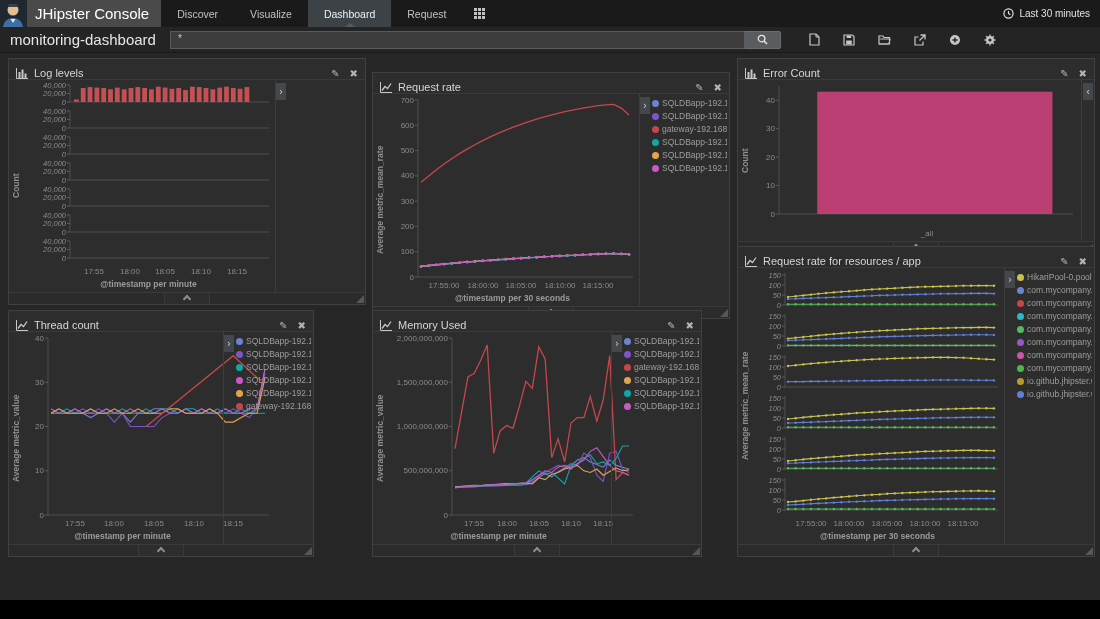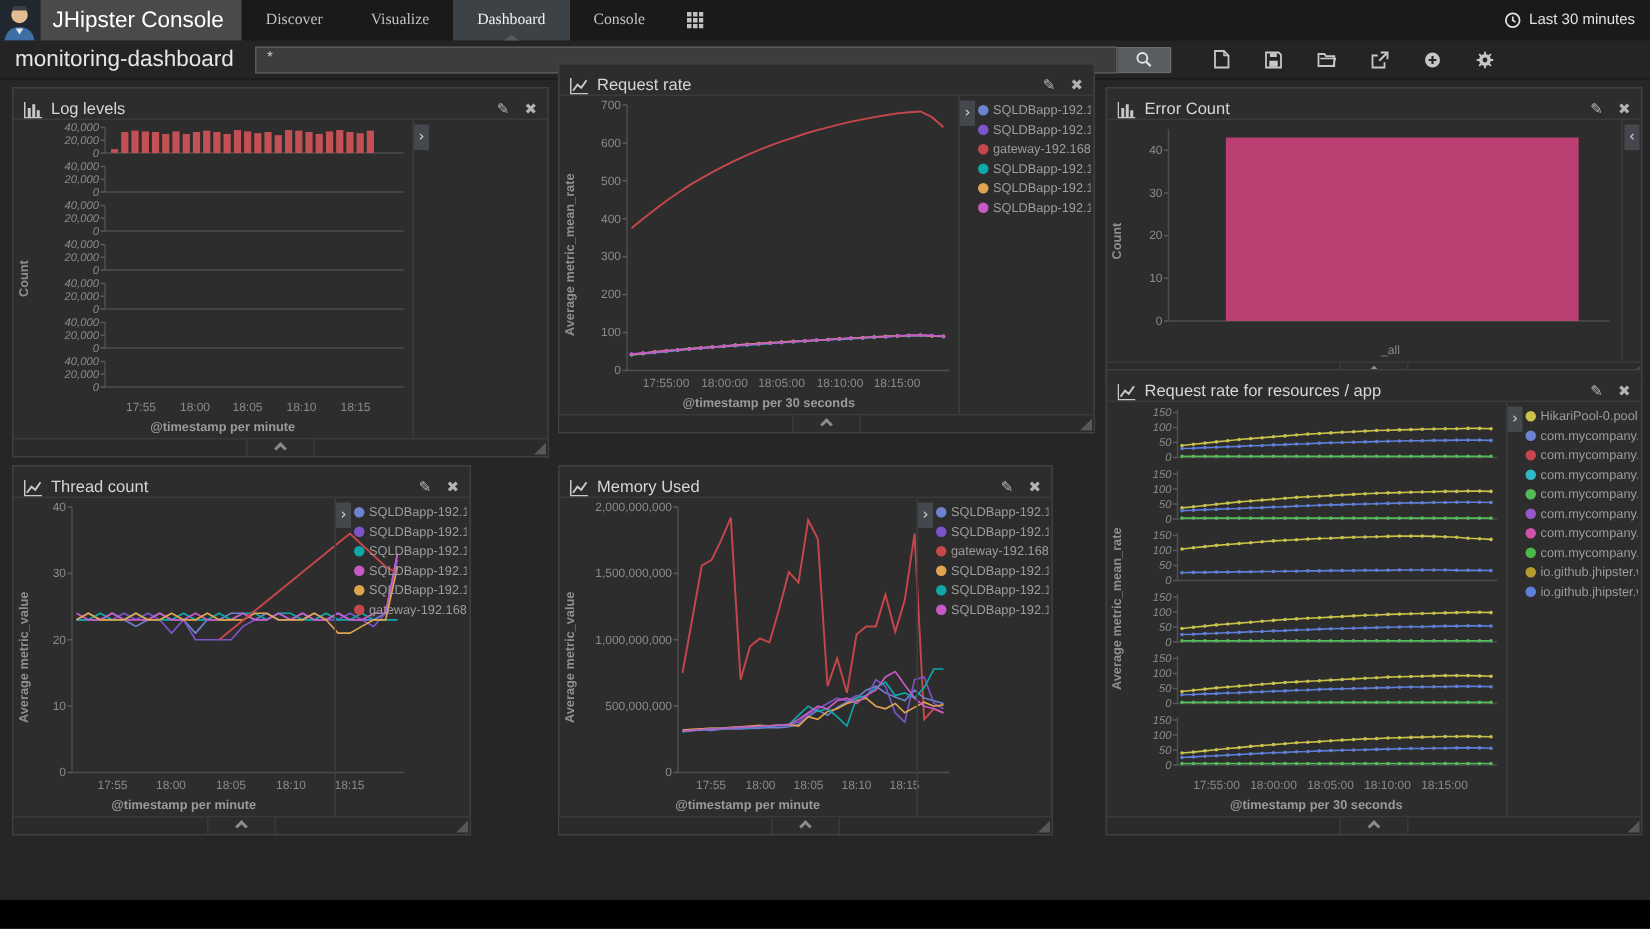--- a/index.html
+++ b/index.html
@@ -6,21 +6,21 @@
   html,body { width:1100px; height:619px; overflow:hidden; background:#262626;
     font-family:"Liberation Sans", sans-serif; }
   body { position:relative; }
 
   
   .navbar { position:absolute; left:0; top:0; width:1100px; height:27px; background:#1a1a1a;
     display:flex; align-items:stretch; z-index:5; }
   .brand { display:flex; align-items:center; background:#4a4a4a; padding:0 12px 0 0; }
   .logo { width:27px; height:27px; background:#262f38; display:block; margin-right:8px; }
   .brand-title { color:#fff; font-size:15px; }
-  .nav-items { display:flex; align-items:stretch;font-family:Liberation Serif, serif; }
+  .nav-items { display:flex; align-items:stretch; }
   .nav-item { display:flex; align-items:center; padding:0 16px; color:#c2c2c2; font-size:10.5px; cursor:pointer; position:relative; }
   .nav-item.active { background:#3d4247; color:#f0f0f0; }
   .nav-caret { position:absolute; bottom:0; left:50%; transform:translateX(-50%);
     width:0; height:0; border-left:5px solid transparent; border-right:5px solid transparent; border-bottom:4px solid #555a5e; }
   .grid-icon { display:flex; align-items:center; padding:0 12px; }
   .navbar-right { margin-left:auto; display:flex; align-items:center; padding-right:10px; gap:5px; color:#e2e2e2; font-size:10px; }
 
   
   .querybar { position:absolute; left:0; top:27px; width:1100px; height:26px; background:#242424;
     display:flex; align-items:center; border-bottom:1px solid #1a1a1a; }
@@ -29,21 +29,21 @@
   .query-input { width:575px; height:18px; background:#3d3d3d; border:1px solid #5a5a5a;
     color:#c9c9c9; font-size:10px; padding:0 6px; font-family:"Liberation Mono", monospace; }
   .search-btn { width:36px; height:18px; background:#595d60; border:1px solid #6a6e71; border-left:none;
     display:flex; align-items:center; justify-content:center; cursor:pointer; border-radius:0 2px 2px 0; }
   .qicons { display:flex; align-items:center; gap:23px; margin-left:28px; }
   .qicon { cursor:pointer; display:flex; align-items:center; }
 
   
   .panel { position:absolute; background:#2d2d2d; border:1px solid #404040; display:flex; flex-direction:column; }
   #p-log     { left:8px;   top:58px;  width:358px; height:247px; }
-  #p-req     { left:372px; top:42px;  width:358px; height:247px; }
+  #p-req     { left:372px; top:72px;  width:358px; height:247px; }
   #p-err     { left:737px; top:58px;  width:358px; height:196px; }
   #p-res     { left:737px; top:246px; width:358px; height:311px; }
   #p-thread  { left:8px;   top:310px; width:306px; height:247px; }
   #p-mem     { left:372px; top:310px; width:330px; height:247px; }
 
   .phead { height:21px; flex:0 0 21px; display:flex; align-items:flex-end; padding:0 7px;
     border-bottom:1px solid #3a3a3a; cursor:move; }
   .picon { margin-right:6px; display:flex; align-items:center; }
   .ptitle { color:#d6d6d6; font-size:11px; }
   .pacts { margin-left:auto; display:flex; gap:10px; color:#b3b3b3; font-size:10px;
@@ -100,21 +100,21 @@
     </span>
     <span class="brand-title">JHipster Console</span>
   </div>
   <div class="nav-items">
     <span class="nav-item">Discover</span>
     <span class="nav-item">Visualize</span>
     <span class="nav-item active">
         <span>Dashboard</span>
         <span class="nav-caret"></span>
       </span>
-    <span class="nav-item">Console</span>
+    <span class="nav-item">Request</span>
     <span class="nav-item grid-icon">
       <svg width="11" height="11" viewBox="0 0 11 11" fill="#c2c2c2">
           <rect x="0" y="0" width="3" height="3"></rect>
           <rect x="4" y="0" width="3" height="3"></rect>
           <rect x="8" y="0" width="3" height="3"></rect>
           <rect x="0" y="4" width="3" height="3"></rect>
           <rect x="4" y="4" width="3" height="3"></rect>
           <rect x="8" y="4" width="3" height="3"></rect>
           <rect x="0" y="8" width="3" height="3"></rect>
           <rect x="4" y="8" width="3" height="3"></rect>

